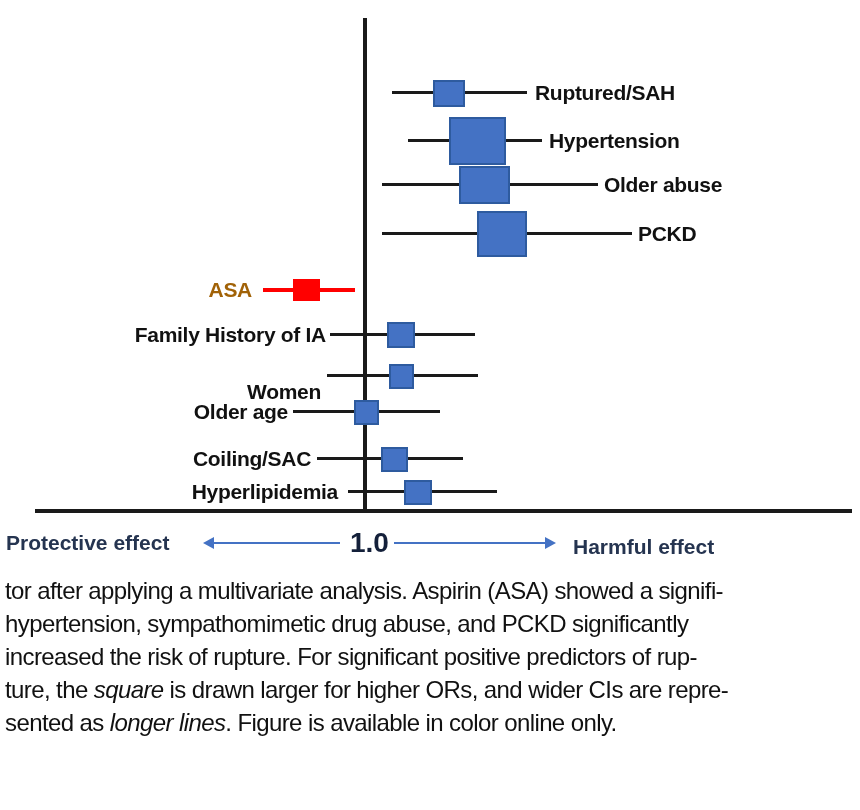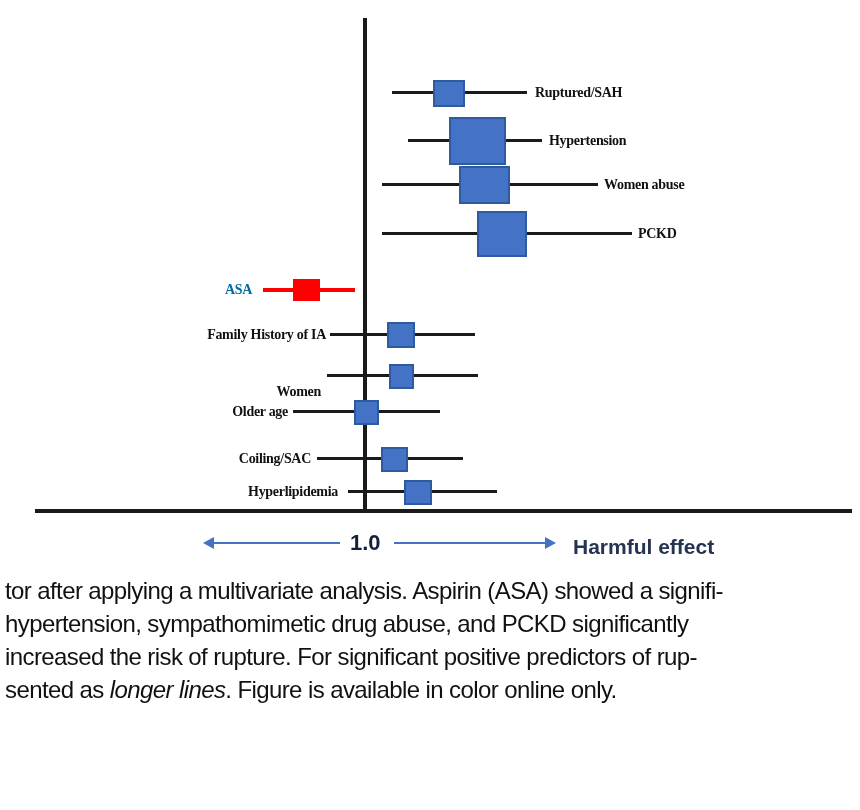--- a/index.html
+++ b/index.html
@@ -3,26 +3,26 @@
 <meta charset="utf-8">
 <style>
   html,body{margin:0;padding:0;background:#ffffff;}
   .page{position:relative;width:860px;height:810px;background:#ffffff;overflow:hidden;
         font-family:"Liberation Sans",sans-serif;}
   .figure{position:absolute;left:0;top:0;width:860px;height:568px;}
   .vline{position:absolute;background:#1a1a1a;}
   .haxis{position:absolute;background:#1a1a1a;}
   .ci{position:absolute;height:3px;}
   .sq{position:absolute;box-sizing:border-box;}
-  .rowlab{position:absolute;font-weight:bold;font-size:14px;letter-spacing:-0.3px;
-          color:#111111;height:28px;line-height:28px;white-space:nowrap;font-family:Liberation Serif, serif;}
+  .rowlab{position:absolute;font-weight:bold;font-size:21px;letter-spacing:-0.3px;
+          color:#111111;height:28px;line-height:28px;white-space:nowrap;}
   .axisrow{position:absolute;left:0;top:528px;width:860px;height:34px;}
   .axistext{position:absolute;font-size:21px;font-weight:600;color:#253450;
             height:30px;line-height:30px;white-space:nowrap;}
-  .refval{position:absolute;font-size:22px;font-weight:bold;color:#14203a;
+  .refval{position:absolute;font-size:28px;font-weight:bold;color:#14203a;
           height:30px;line-height:30px;}
   .arrowline{position:absolute;height:2px;background:#4472c4;}
   .arrowhead{position:absolute;width:0;height:0;}
   .head-left{border-top:6px solid transparent;border-bottom:6px solid transparent;
              border-right:11px solid #4472c4;}
   .head-right{border-top:6px solid transparent;border-bottom:6px solid transparent;
               border-left:11px solid #4472c4;}
   .caption{position:absolute;left:5px;top:574px;width:852px;color:#111111;
            font-size:24px;letter-spacing:-0.6px;}
   .capline{white-space:nowrap;height:33px;line-height:33px;}
@@ -39,54 +39,56 @@
     <div class="haxis" id="xaxis" style="left: 35px; top: 509px; width: 817px; height: 4px;"></div>
     <div id="rows">
         <div class="ci" style="left: 392px; top: 91px; width: 135px; background: rgb(26, 26, 26);"></div>
         <div class="sq" style="left: 433px; top: 79.5px; width: 32px; height: 27px; background: rgb(68, 114, 196); border: 2px solid rgb(46, 91, 159);"></div>
         <div class="rowlab" style="top: 79px; left: 535px;">Ruptured/SAH</div>
         <div class="ci" style="left: 408px; top: 139px; width: 134px; background: rgb(26, 26, 26);"></div>
         <div class="sq" style="left: 448.5px; top: 117px; width: 57px; height: 48px; background: rgb(68, 114, 196); border: 2px solid rgb(46, 91, 159);"></div>
         <div class="rowlab" style="top: 127px; left: 549px;">Hypertension</div>
         <div class="ci" style="left: 382px; top: 183px; width: 216px; background: rgb(26, 26, 26);"></div>
         <div class="sq" style="left: 458.5px; top: 166px; width: 51px; height: 38px; background: rgb(68, 114, 196); border: 2px solid rgb(46, 91, 159);"></div>
-        <div class="rowlab" style="top: 171px; left: 604px;">Women abuse</div>
+        <div class="rowlab" style="top: 171px; left: 604px;">Older abuse</div>
         <div class="ci" style="left: 382px; top: 232px; width: 250px; background: rgb(26, 26, 26);"></div>
         <div class="sq" style="left: 477px; top: 211px; width: 50px; height: 46px; background: rgb(68, 114, 196); border: 2px solid rgb(46, 91, 159);"></div>
         <div class="rowlab" style="top: 220px; left: 638px; text-align: center;">PCKD</div>
         <div class="ci" style="left: 263px; top: 288px; width: 92px; background: rgb(255, 0, 0); height: 4px;"></div>
         <div class="sq" style="left: 292.5px; top: 279px; width: 27px; height: 22px; background: rgb(255, 0, 0);"></div>
-        <div class="rowlab" style="top: 276px; right: 608px; text-align: center; color: #0369a1;">ASA</div>
+        <div class="rowlab" style="top: 276px; right: 608px; text-align: center; color: #a16207;">ASA</div>
         <div class="ci" style="left: 330px; top: 333px; width: 145px; background: rgb(26, 26, 26);"></div>
         <div class="sq" style="left: 387px; top: 322px; width: 28px; height: 26px; background: rgb(68, 114, 196); border: 2px solid rgb(46, 91, 159);"></div>
         <div class="rowlab" style="top: 321px; right: 534px; text-align: right;">Family History of IA</div>
         <div class="ci" style="left: 327px; top: 374px; width: 151px; background: rgb(26, 26, 26);"></div>
         <div class="sq" style="left: 388.5px; top: 363.5px; width: 25px; height: 25px; background: rgb(68, 114, 196); border: 2px solid rgb(46, 91, 159);"></div>
         <div class="rowlab" style="top: 378px; right: 539px; text-align: right;">Women</div>
         <div class="ci" style="left: 293px; top: 410px; width: 147px; background: rgb(26, 26, 26);"></div>
         <div class="sq" style="left: 353.5px; top: 399.5px; width: 25px; height: 25px; background: rgb(68, 114, 196); border: 2px solid rgb(46, 91, 159);"></div>
         <div class="rowlab" style="top: 398px; right: 572px; text-align: right;">Older age</div>
         <div class="ci" style="left: 317px; top: 457px; width: 146px; background: rgb(26, 26, 26);"></div>
         <div class="sq" style="left: 380.5px; top: 446.5px; width: 27px; height: 25px; background: rgb(68, 114, 196); border: 2px solid rgb(46, 91, 159);"></div>
         <div class="rowlab" style="top: 445px; right: 549px; text-align: center; margin-left: 44px;">Coiling/SAC</div>
         <div class="ci" style="left: 348px; top: 490px; width: 149px; background: rgb(26, 26, 26);"></div>
         <div class="sq" style="left: 404px; top: 479.5px; width: 28px; height: 25px; background: rgb(68, 114, 196); border: 2px solid rgb(46, 91, 159);"></div>
         <div class="rowlab" style="top: 478px; right: 522px; text-align: right;">Hyperlipidemia</div>
       </div>
 
     <div class="axisrow">
+      <span class="axistext" style="left:6px;top:0;">Protective effect</span>
       <span class="arrowline" id="arrL" style="left: 212px; top: 14px; width: 128px;"></span>
       <span class="arrowhead head-left" id="arrLh" style="left: 203px; top: 9px;"></span>
       <span class="refval" style="left:350px;top:0;">1.0</span>
       <span class="arrowline" id="arrR" style="left: 394px; top: 14px; width: 153px;"></span>
       <span class="arrowhead head-right" id="arrRh" style="left: 545px; top: 9px;"></span>
       <span class="axistext" style="left:573px;top:4px;">Harmful effect</span>
     </div>
   </div>
 
   <div class="caption" id="caption">
       <div class="capline"><span>tor after applying a multivariate analysis. Aspirin (ASA) showed a signifi-</span></div>
       <div class="capline"><span>hypertension, sympathomimetic drug abuse, and PCKD significantly</span></div>
       <div class="capline"><span>increased the risk of rupture. For significant positive predictors of rup-</span></div>
+      <div class="capline"><span>ture, the </span><span class="i">square</span><span> is drawn larger for higher ORs, and wider CIs are repre-</span></div>
       <div class="capline"><span>sented as </span><span class="i">longer lines</span><span>. Figure is available in color online only.</span></div>
     </div>
 
 </div>
 
 </body></html>

